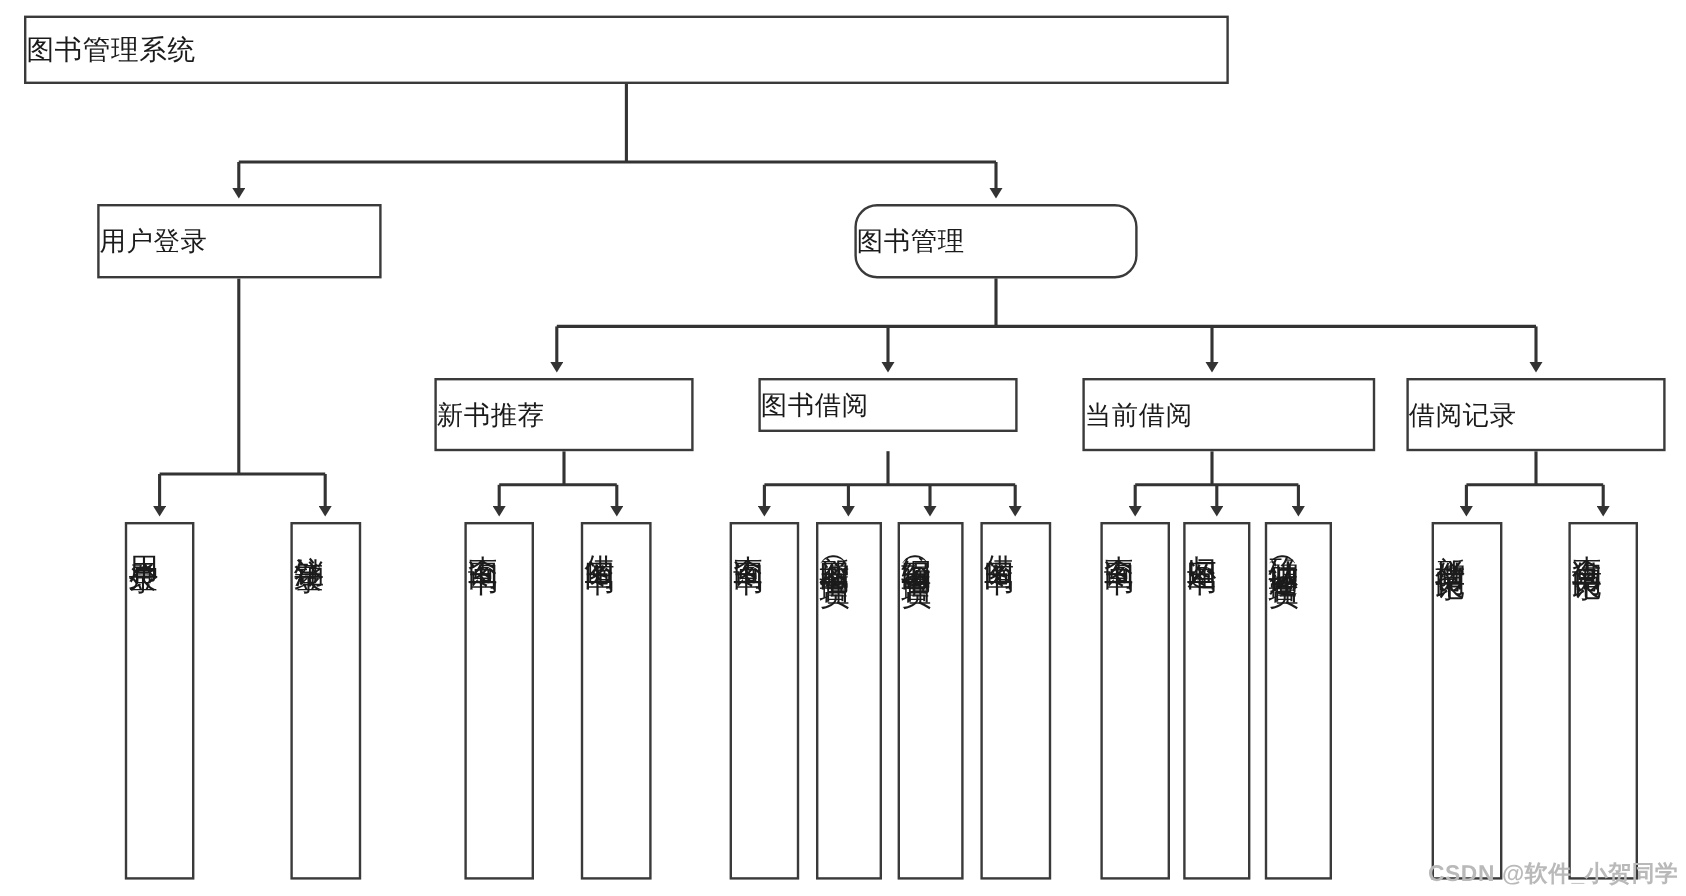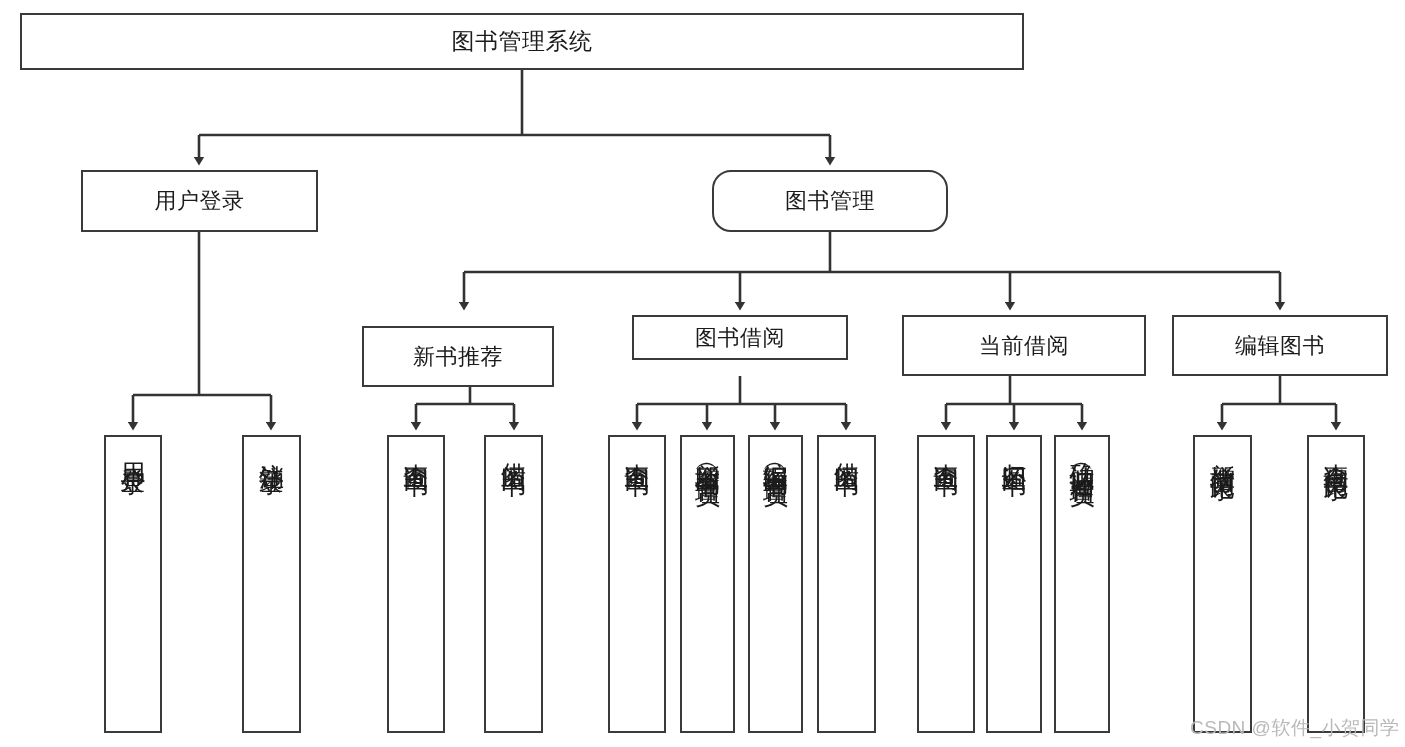--- a/index.html
+++ b/index.html
@@ -26,21 +26,20 @@
     height: 747px;
     pointer-events: none;
   }
   .node {
     position: absolute;
     box-sizing: border-box;
     background: #ffffff;
     border: 2px solid #3a3a3a;
     display: flex;
     align-items: center;
-    justify-content: center;
     color: #1b1b1b;
     z-index: 2;
   }
   .node .label {
     text-align: center;
     line-height: 1.18;
     letter-spacing: 0.5px;
   }
   .node.horiz .label {
     writing-mode: horizontal-tb;
@@ -129,31 +128,31 @@
     <span class="label">图书管理系统</span>
   </div>
 
   <div class="node horiz" style="left:81px; top:170px; width:237px; height:62px;">
     <span class="label">用户登录</span>
   </div>
   <div class="node horiz" style="left:712px; top:170px; width:236px; height:62px;border-radius:19px;">
     <span class="label">图书管理</span>
   </div>
 
-  <div class="node horiz" style="left:362px; top:326px; width:192px; height:61px;">
+  <div class="node horiz" style="left:362px; top:315px; width:216px; height:61px;">
     <span class="label">新书推荐</span>
   </div>
   <div class="node horiz" style="left:632px; top:315px; width:216px; height:45px;">
     <span class="label">图书借阅</span>
   </div>
   <div class="node horiz" style="left:902px; top:315px; width:244px; height:61px;">
     <span class="label">当前借阅</span>
   </div>
   <div class="node horiz" style="left:1172px; top:315px; width:216px; height:61px;">
-    <span class="label">编辑图书</span>
+    <span class="label">借阅记录</span>
   </div>
 
   <div class="node vert" style="left:104px; top:435px; width:58px; height:298px;">
     <span class="label">用户登录</span>
   </div>
   <div class="node vert" style="left:242px; top:435px; width:59px; height:298px;">
     <span class="label">注销登录</span>
   </div>
 
   <div class="node vert" style="left:387px; top:435px; width:58px; height:298px;">
@@ -186,15 +185,15 @@
     <span class="label">确认归还（管理员）</span>
   </div>
 
   <div class="node vert" style="left:1193px; top:435px; width:59px; height:298px;">
     <span class="label">新增借阅记录</span>
   </div>
   <div class="node vert" style="left:1307px; top:435px; width:58px; height:298px;">
     <span class="label">查询借阅记录</span>
   </div>
 
-  <div class="watermark" style="left:1190px; top:715px;">CSDN @软件_小贺同学</div>
+  <div class="watermark" style="left:1190px; top:715px;font-weight:bold;">CSDN @软件_小贺同学</div>
 
 </div>
 
 </body></html>

